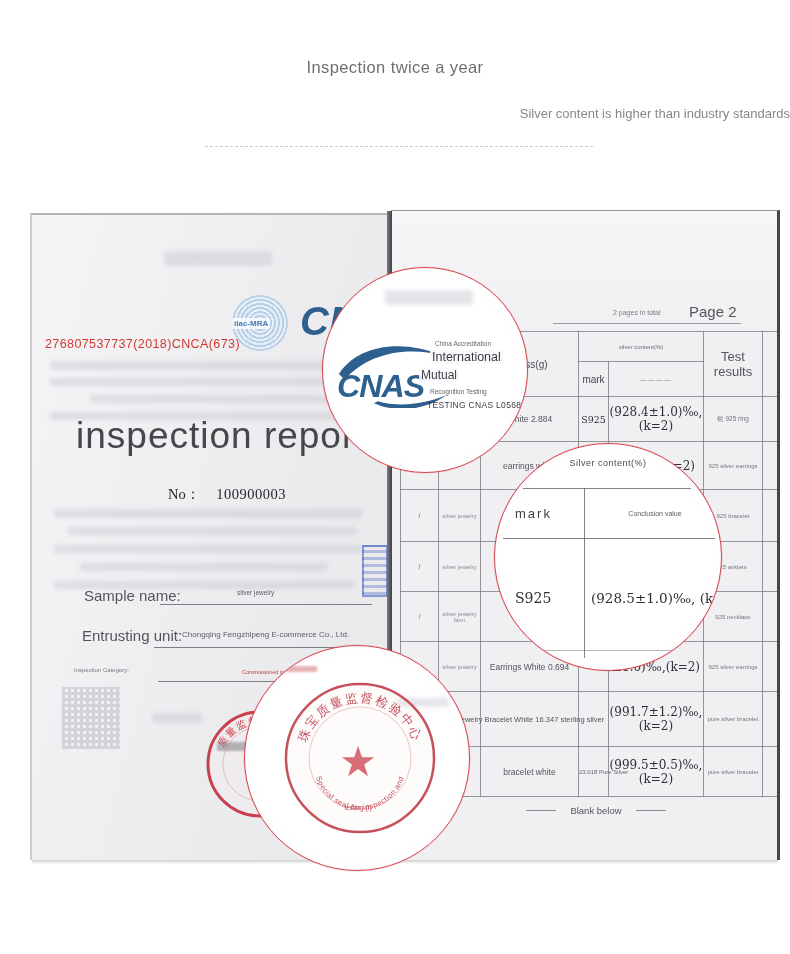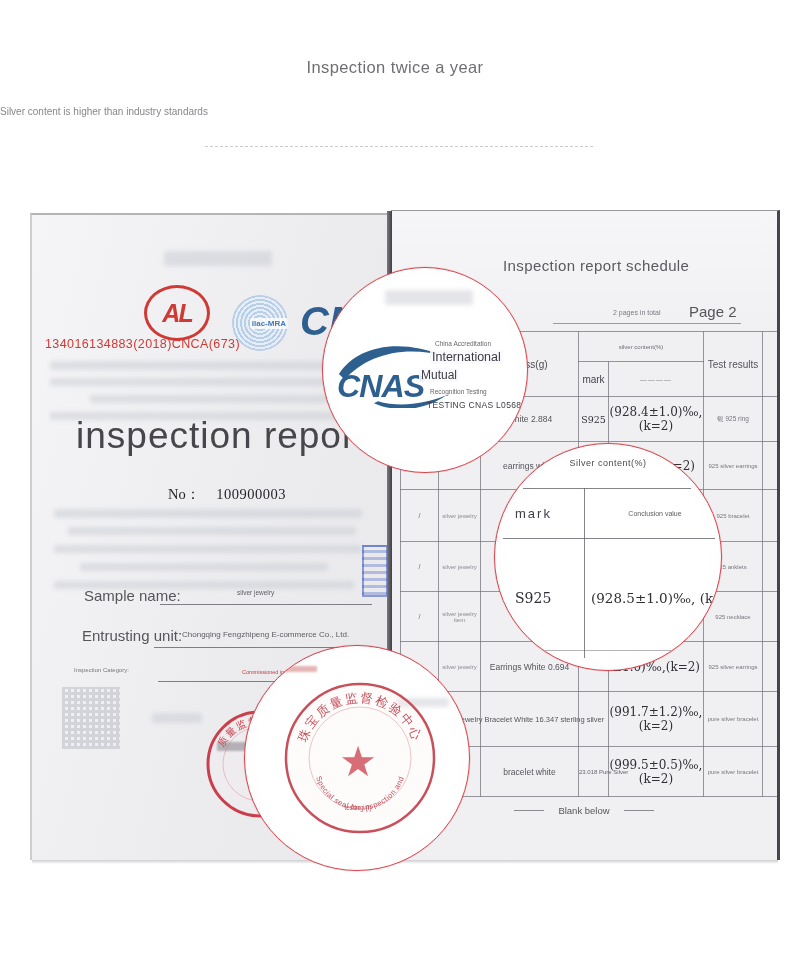--- a/index.html
+++ b/index.html
@@ -2,22 +2,22 @@
 <html><head>
 <meta charset="utf-8">
 <style>
   * { box-sizing: border-box; margin: 0; padding: 0; }
   body { background: #fff; font-family: "Liberation Sans", sans-serif; }
   .canvas { position: relative; width: 790px; height: 954px; background: #fff; overflow: hidden; margin: 0 auto; }
 
   
   .hdr-title { position: absolute; top: 58px; left: 0; right: 0; text-align: center;
     font-size: 16.5px; color: #6f6f73; letter-spacing: .4px; }
-  .hdr-sub { position: absolute; top: 106px; left: 0; right: 0; text-align: left;
-    font-size: 10px; color: #87878c; }
+  .hdr-sub { position: absolute; top: 106px; left: 0; right: 0; text-align: right;
+    font-size: 13px; color: #87878c; }
   .hdr-dash { position: absolute; top: 146px; left: 205px; width: 388px; height: 0;
     border-top: 1.5px dashed #c9c9cf; }
 
   
   .left-page { position: absolute; left: 30px; top: 213px; width: 359px; height: 647px;
     background: linear-gradient(105deg, #f5f5f7, #ececef 60%, #e9e9ec);
     border-top: 2px solid #b4b4bb; border-left: 2px solid #cdcdd3; overflow: hidden; z-index: 1; }
   .spine { position: absolute; left: 387px; top: 211px; width: 5px; height: 650px;
     background: linear-gradient(90deg, #7a7a80, #3f3f45); z-index: 2; }
   .right-page { position: absolute; left: 391px; top: 210px; width: 389px; height: 650px;
@@ -32,21 +32,21 @@
   .ghost-red { position: absolute; background: #cc6a6a; opacity: .5; filter: blur(.8px); }
 
   
   .brand { position: absolute; left: 16px; top: 74px; font-size: 36px; font-weight: 700;
     color: #d23a30; letter-spacing: 2px; }
   .cal-logo { position: absolute; left: 112px; top: 70px; width: 66px; height: 56px;
     border: 3px solid #cf3a34; border-radius: 50%; display: flex; align-items: center; justify-content: center; }
   .cal-text { font-size: 25px; font-weight: 900; font-style: italic; color: #cf3a34; letter-spacing: -2px; }
   .ilac-logo { position: absolute; left: 200px; top: 80px; width: 56px; height: 56px; border-radius: 50%;
     background: repeating-radial-gradient(circle at 50% 50%, #e6eef7 0 2px, #b9cfe7 2px 4px);
-    display: flex; align-items: center; justify-content: flex-end; }
+    display: flex; align-items: center; justify-content: flex-start; }
   .ilac-label { font-size: 8px; font-weight: 700; color: #4878b0;
     background: rgba(255,255,255,.78); padding: 1px 2px; border-radius: 2px; }
   .cnas-partial { position: absolute; left: 268px; top: 84px; font-size: 40px; font-weight: 800;
     font-style: italic; color: #2d5f8f; }
   .cert-number { position: absolute; left: 13px; top: 122px; font-size: 12.5px; color: #cf3a34; letter-spacing: .4px; }
   .lp-title { position: absolute; left: 44px; top: 200px; font-size: 37px; font-weight: 500;
     color: #46464b; letter-spacing: 1px; }
   .no-line { position: absolute; left: 136px; top: 270px; font-family: "Liberation Serif", serif;
     font-size: 14.5px; color: #26262b; }
   .no-line .no-value { margin-left: 16px; letter-spacing: .5px; }
@@ -73,32 +73,32 @@
     border-collapse: collapse; table-layout: fixed; color: #4a4a50; }
   .report-table th, .report-table td { border: 1px solid rgba(118,118,128,.75); padding: 0;
     text-align: center; vertical-align: middle; font-weight: normal; overflow: hidden; }
   tr.h1 { height: 30px; } tr.h2 { height: 35px; }
   tr.r1 { height: 45px; } tr.r2 { height: 48px; } tr.r3 { height: 52px; } tr.r4 { height: 50px; }
   tr.r5 { height: 50px; } tr.r6 { height: 50px; } tr.r7 { height: 55px; } tr.r8 { height: 50px; }
   .h-mass { font-size: 10px; color: #4a4a50; }
   .h-silver { font-size: 6px; color: #6d6d74; }
   .h-mark { font-size: 10px; color: #45454b; }
   .h-dash { font-size: 7px; color: #8a8a90; letter-spacing: 1px; }
-  .h-results { font-size: 10px; color: #55555a; }
+  .h-results { font-size: 13px; color: #55555a; }
   .c-no { font-size: 7px; color: #66666c; }
   .c-name { font-size: 6px; color: #8a8a90; }
   .c-desc { font-size: 8.5px; color: #55555a; }
   .c-mark { font-family: "DejaVu Serif", serif; font-size: 9.5px; color: #333338; }
   .c-val { font-family: "DejaVu Serif", serif; font-size: 12px; color: #2f2f35; }
   .c-res { font-size: 6px; color: #76767d; }
   .spill { white-space: nowrap; overflow: visible !important; text-align: left !important;
     padding-left: 18px !important; font-size: 7.5px !important; color: #55555a !important; }
   .mark-spill { white-space: nowrap; overflow: visible !important; font-size: 6px !important;
     font-family: "Liberation Sans", sans-serif !important; color: #66666c !important; }
-  .blank-note { position: absolute; left: 0; top: 594px; width: 386px; display: flex;
+  .blank-note { position: absolute; left: 12px; top: 594px; width: 386px; display: flex;
     align-items: center; justify-content: center; gap: 14px; }
   .blank-note .dash { width: 30px; height: 0; border-top: 1.5px solid #8a8a90; }
   .blank-note .blank-label { font-size: 9.5px; color: #55555a; }
 
   
   .mag { position: absolute; border-radius: 50%; overflow: hidden;
     background: radial-gradient(circle, #ffffff 62%, #fafafb);
     border: 1.5px solid #d8434b; box-shadow: 0 0 0 .5px rgba(216,67,75,.25); z-index: 5; }
   .mag-cnas { left: 322px; top: 267px; width: 206px; height: 206px; }
   .mag-table { left: 494px; top: 443px; width: 228px; height: 228px; }
@@ -137,28 +137,25 @@
 
 <div class="canvas">
 
   <div class="hdr-title">Inspection twice a year</div>
   <div class="hdr-sub">Silver content is higher than industry standards</div>
   <div class="hdr-dash"></div>
 
   <div class="left-page">
     <div class="ghost" style="left:132px;top:36px;width:108px;height:15px;"></div>
 
-    <div class="cal-logo">
-      <span class="cal-text">AL</span>
-    </div>
     <div class="ilac-logo">
       <span class="ilac-label">ilac-MRA</span>
     </div>
     <div class="cnas-partial">CN</div>
-    <div class="cert-number">134016134883(2018)CNCA(673)</div>
+    <div class="cert-number">276807537737(2018)CNCA(673)</div>
 
     <div class="ghost" style="left:18px;top:146px;width:322px;height:9px;"></div>
     <div class="ghost" style="left:18px;top:163px;width:322px;height:8px;"></div>
     <div class="ghost" style="left:58px;top:180px;width:268px;height:8px;"></div>
     <div class="ghost" style="left:18px;top:197px;width:300px;height:8px;"></div>
 
     <div class="lp-title">inspection report</div>
     <div class="no-line">
       <span class="no-label">No：</span><span class="no-value">100900003</span>
     </div>
@@ -194,21 +191,20 @@
       <text font-size="10" fill="#c9404c" letter-spacing="1.5">
         <textPath href="#ssArc" startOffset="50%" text-anchor="middle">质量监督检验中心</textPath>
       </text>
       <text x="65" y="95" font-size="5" fill="#b04048" text-anchor="middle">test tree</text>
     </svg>
   </div>
 
   <div class="spine"></div>
 
   <div class="right-page">
-    <div class="rp-title">Inspection report schedule</div>
     <div class="pages-note">2 pages in total</div>
     <div class="note-line"></div>
     <div class="page-label">Page 2</div>
 
     <table class="report-table">
       <colgroup>
         <col style="width:38px">
           <col style="width:42px">
           <col style="width:98px">
         <col style="width:30px">

